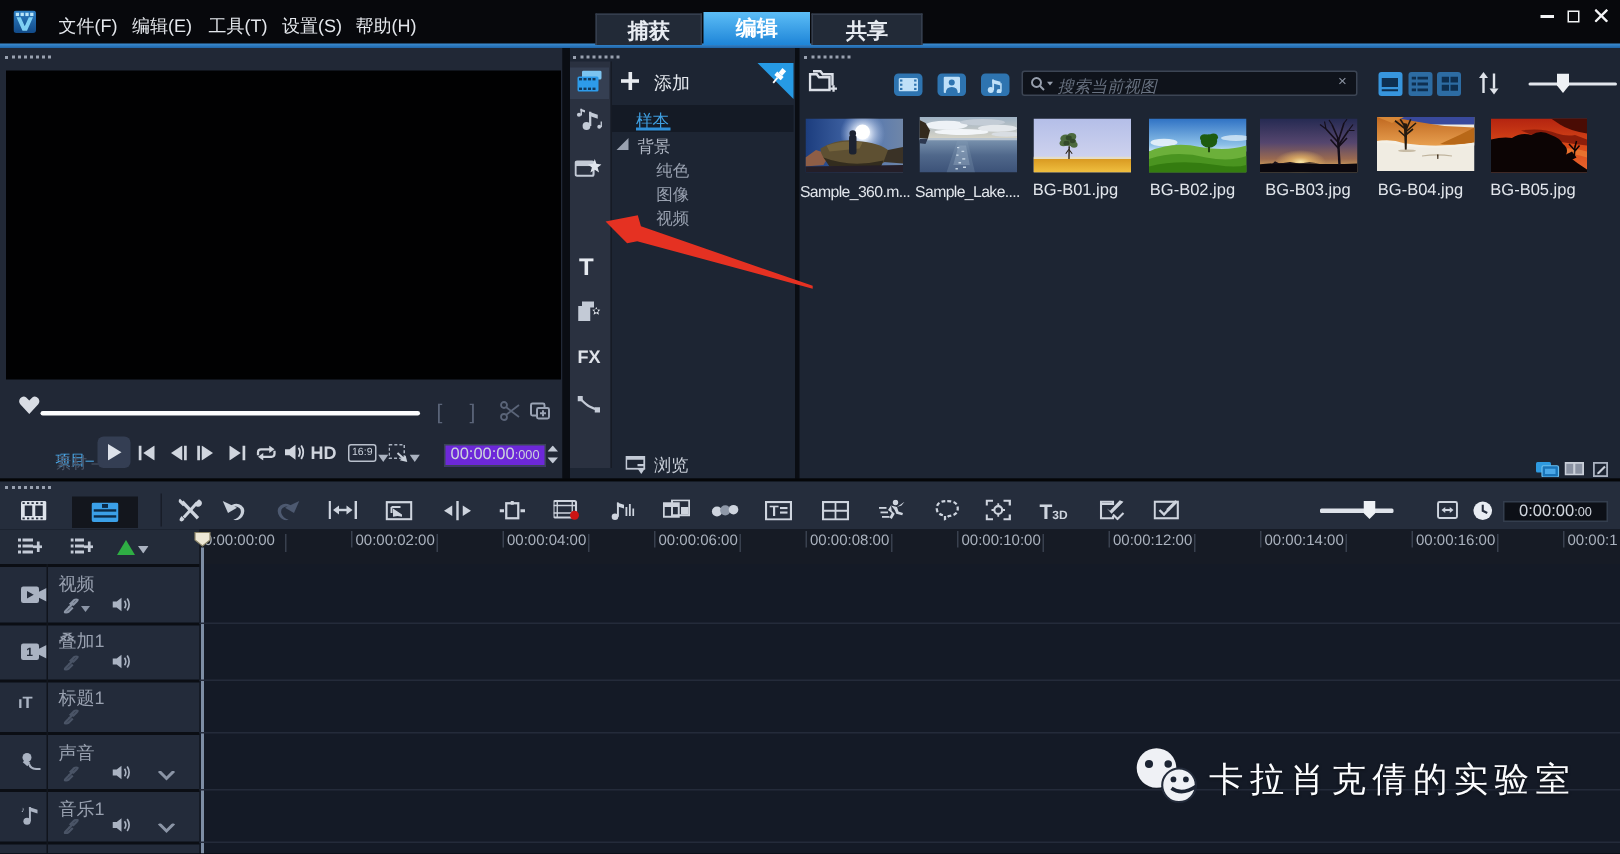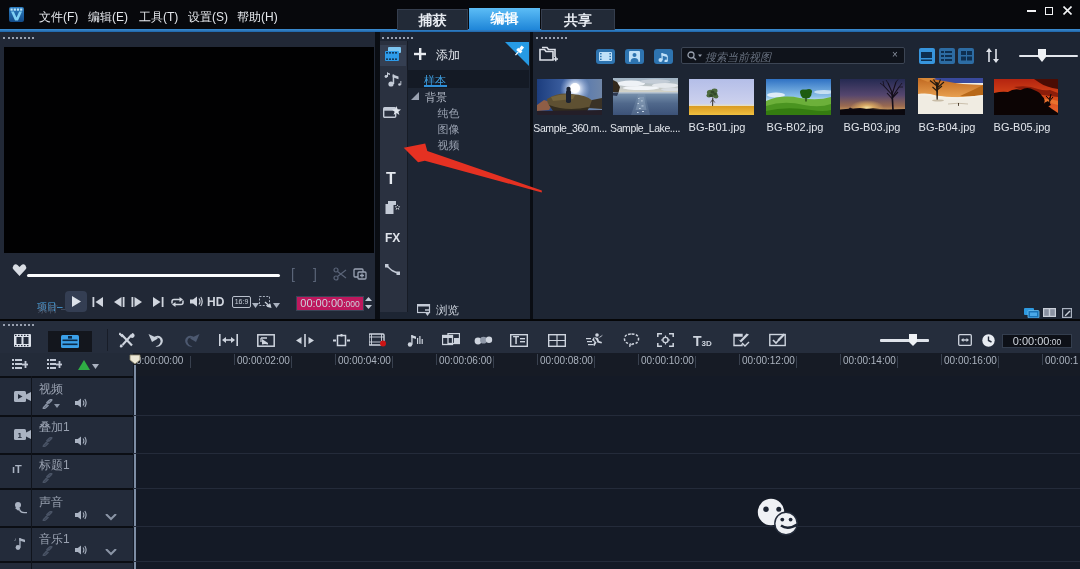--- a/index.html
+++ b/index.html
@@ -123,21 +123,21 @@
 
 <svg class="abs" style="left:259px;top:296px;" width="13" height="12" viewBox="0 0 13 12">
       <rect x="0.5" y="0.5" width="10" height="9" fill="none" stroke="#aab2c0" stroke-width="1" stroke-dasharray="2 1.4"></rect>
       <path d="M6 6 L11 10.5" stroke="#c9d0da" stroke-width="1.3"></path>
       <path d="M12.5 12 L7.5 10.8 L11.4 7.6 Z" fill="#c9d0da"></path>
     </svg>
 <svg class="abs" style="left:273px;top:303px;" width="7" height="5">
       <path d="M0 0 L7 0 L3.5 5 Z" fill="#aab2c0"></path>
     </svg>
 
-<div class="abs" style="left:296px;top:295.5px;width:68px;height:15px;background:#be185d;border:1px solid #3a4456;color:#ccd2dc;font-size:11px;line-height:13px;text-align:center;">00:00:00<span style="font-size:8.5px;">:000</span></div>
+<div class="abs" style="left:296px;top:295.5px;width:68px;height:15px;background:#6d28d9;border:1px solid #3a4456;color:#ccd2dc;font-size:11px;line-height:13px;text-align:center;">00:00:00<span style="font-size:8.5px;">:000</span></div>
 <svg class="abs" style="left:365px;top:297px;" width="7" height="12">
       <path d="M0 4 L7 4 L3.5 0 Z" fill="#c3cad6"></path>
       <path d="M0 8 L7 8 L3.5 12 Z" fill="#c3cad6"></path>
     </svg>
 
 <div class="abs" style="left:375px;top:31.5px;width:5px;height:287.5px;background:#0a0d13;"></div>
 
 <div class="abs" style="left:380px;top:31.5px;width:150px;height:287.5px;background:#1d2533;"></div>
 <div class="abs dots" style="left:382px;top:36.5px;"></div>
 
@@ -888,14 +888,15 @@
 
 <svg class="abs" style="left:755px;top:497px;" width="50" height="40" viewBox="0 0 50 40">
   <circle cx="16" cy="15" r="13.2" fill="#eff1f5"></circle>
   <circle cx="11" cy="12.3" r="2.7" fill="#1c2433"></circle>
   <circle cx="23.8" cy="12.3" r="2.5" fill="#1c2433"></circle>
   <circle cx="31" cy="26.5" r="11.2" fill="#eff1f5" stroke="#232b3a" stroke-width="1.4"></circle>
   <circle cx="27.3" cy="22.6" r="1.9" fill="#1c2433"></circle>
   <circle cx="35.6" cy="22.6" r="1.9" fill="#1c2433"></circle>
   <path d="M26 28.5 Q33 33.5 42.5 27.2" stroke="#1c2433" stroke-width="2.4" fill="none"></path>
 </svg>
+<div class="abs" style="left:806px;top:504px;font-size:23px;color:#fbfcfe;letter-spacing:4.2px;text-shadow:0 1px 2px rgba(0,0,0,0.6);">卡拉肖克倩的实验室</div>
 
 </div>
 
 </body></html>

